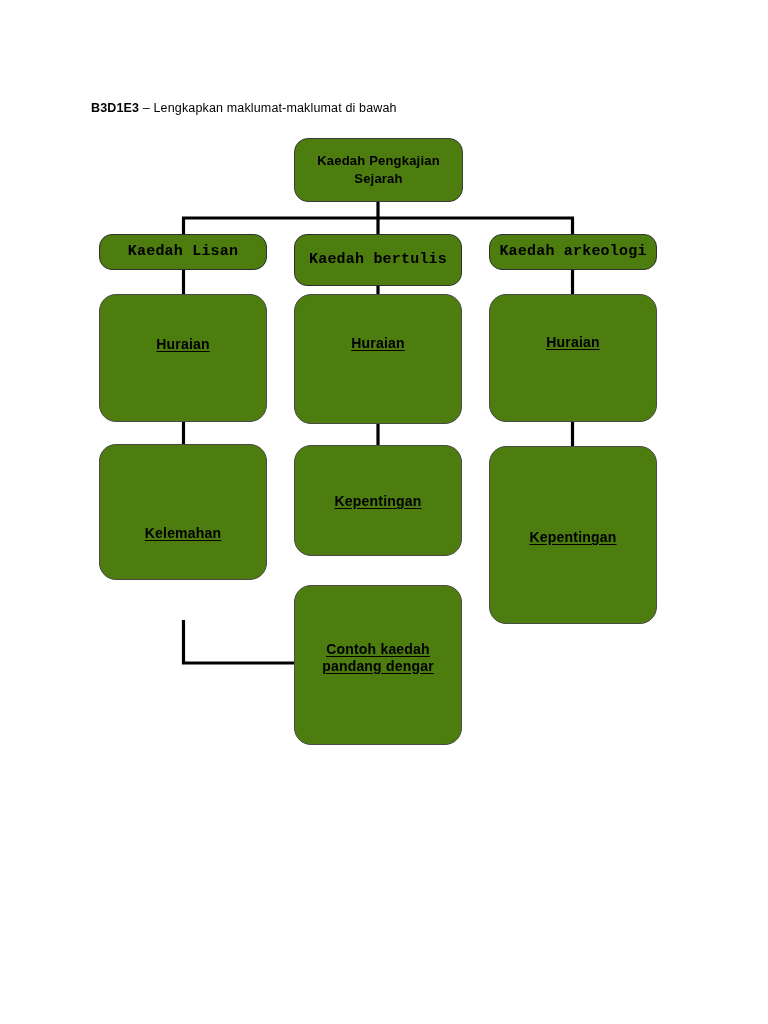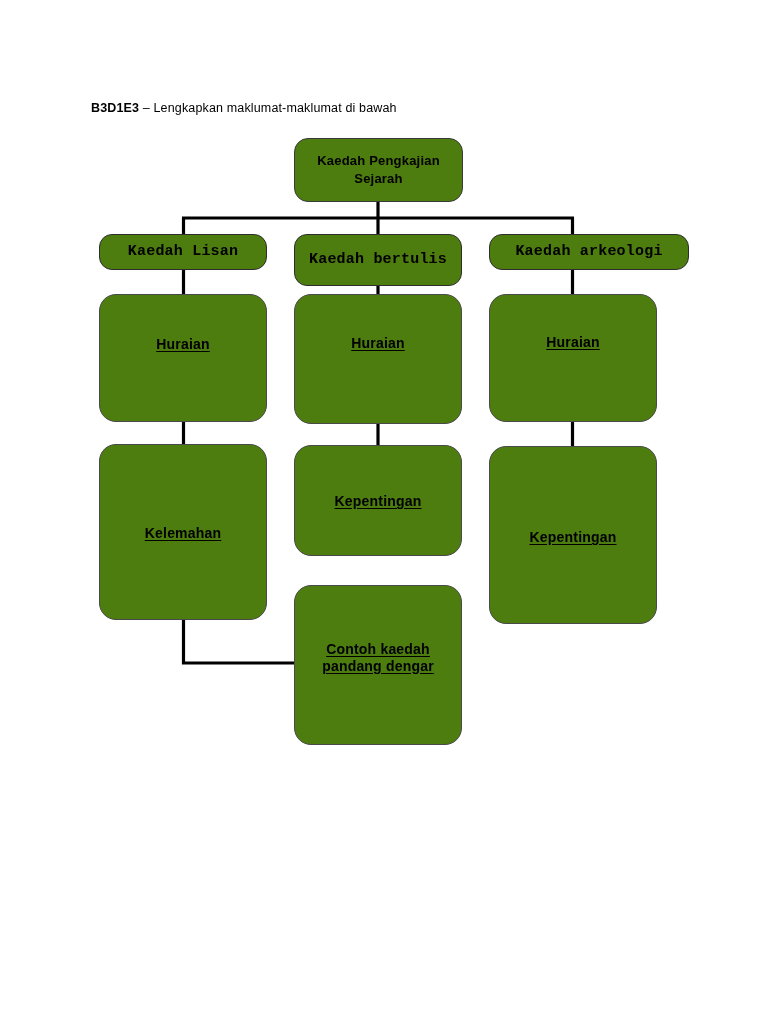--- a/index.html
+++ b/index.html
@@ -140,29 +140,29 @@
   </div>
 
   <div class="node cat" style="left:99px; top:234px; width:168px; height:36px;">
     <span class="label">Kaedah Lisan</span>
   </div>
 
   <div class="node cat" style="left:294px; top:234px; width:168px; height:52px;">
     <span class="label">Kaedah bertulis</span>
   </div>
 
-  <div class="node cat" style="left:489px; top:234px; width:200px; height:36px;">
+  <div class="node cat" style="left:489px; top:234px; width:168px; height:36px;">
     <span class="label">Kaedah arkeologi</span>
   </div>
 
   <div class="node answer" style="left:99px; top:294px; width:168px; height:128px; padding-top:41px;">
     <span class="label">Huraian</span>
   </div>
 
-  <div class="node answer" style="left:99px; top:444px; width:168px; height:176px; padding-top:80px;">
+  <div class="node answer" style="left:99px; top:444px; width:168px; height:136px; padding-top:80px;">
     <span class="label">Kelemahan</span>
   </div>
 
   <div class="node answer" style="left:294px; top:294px; width:168px; height:130px; padding-top:40px;">
     <span class="label">Huraian</span>
   </div>
 
   <div class="node answer" style="left:294px; top:445px; width:168px; height:111px; padding-top:47px;">
     <span class="label">Kepentingan</span>
   </div>

